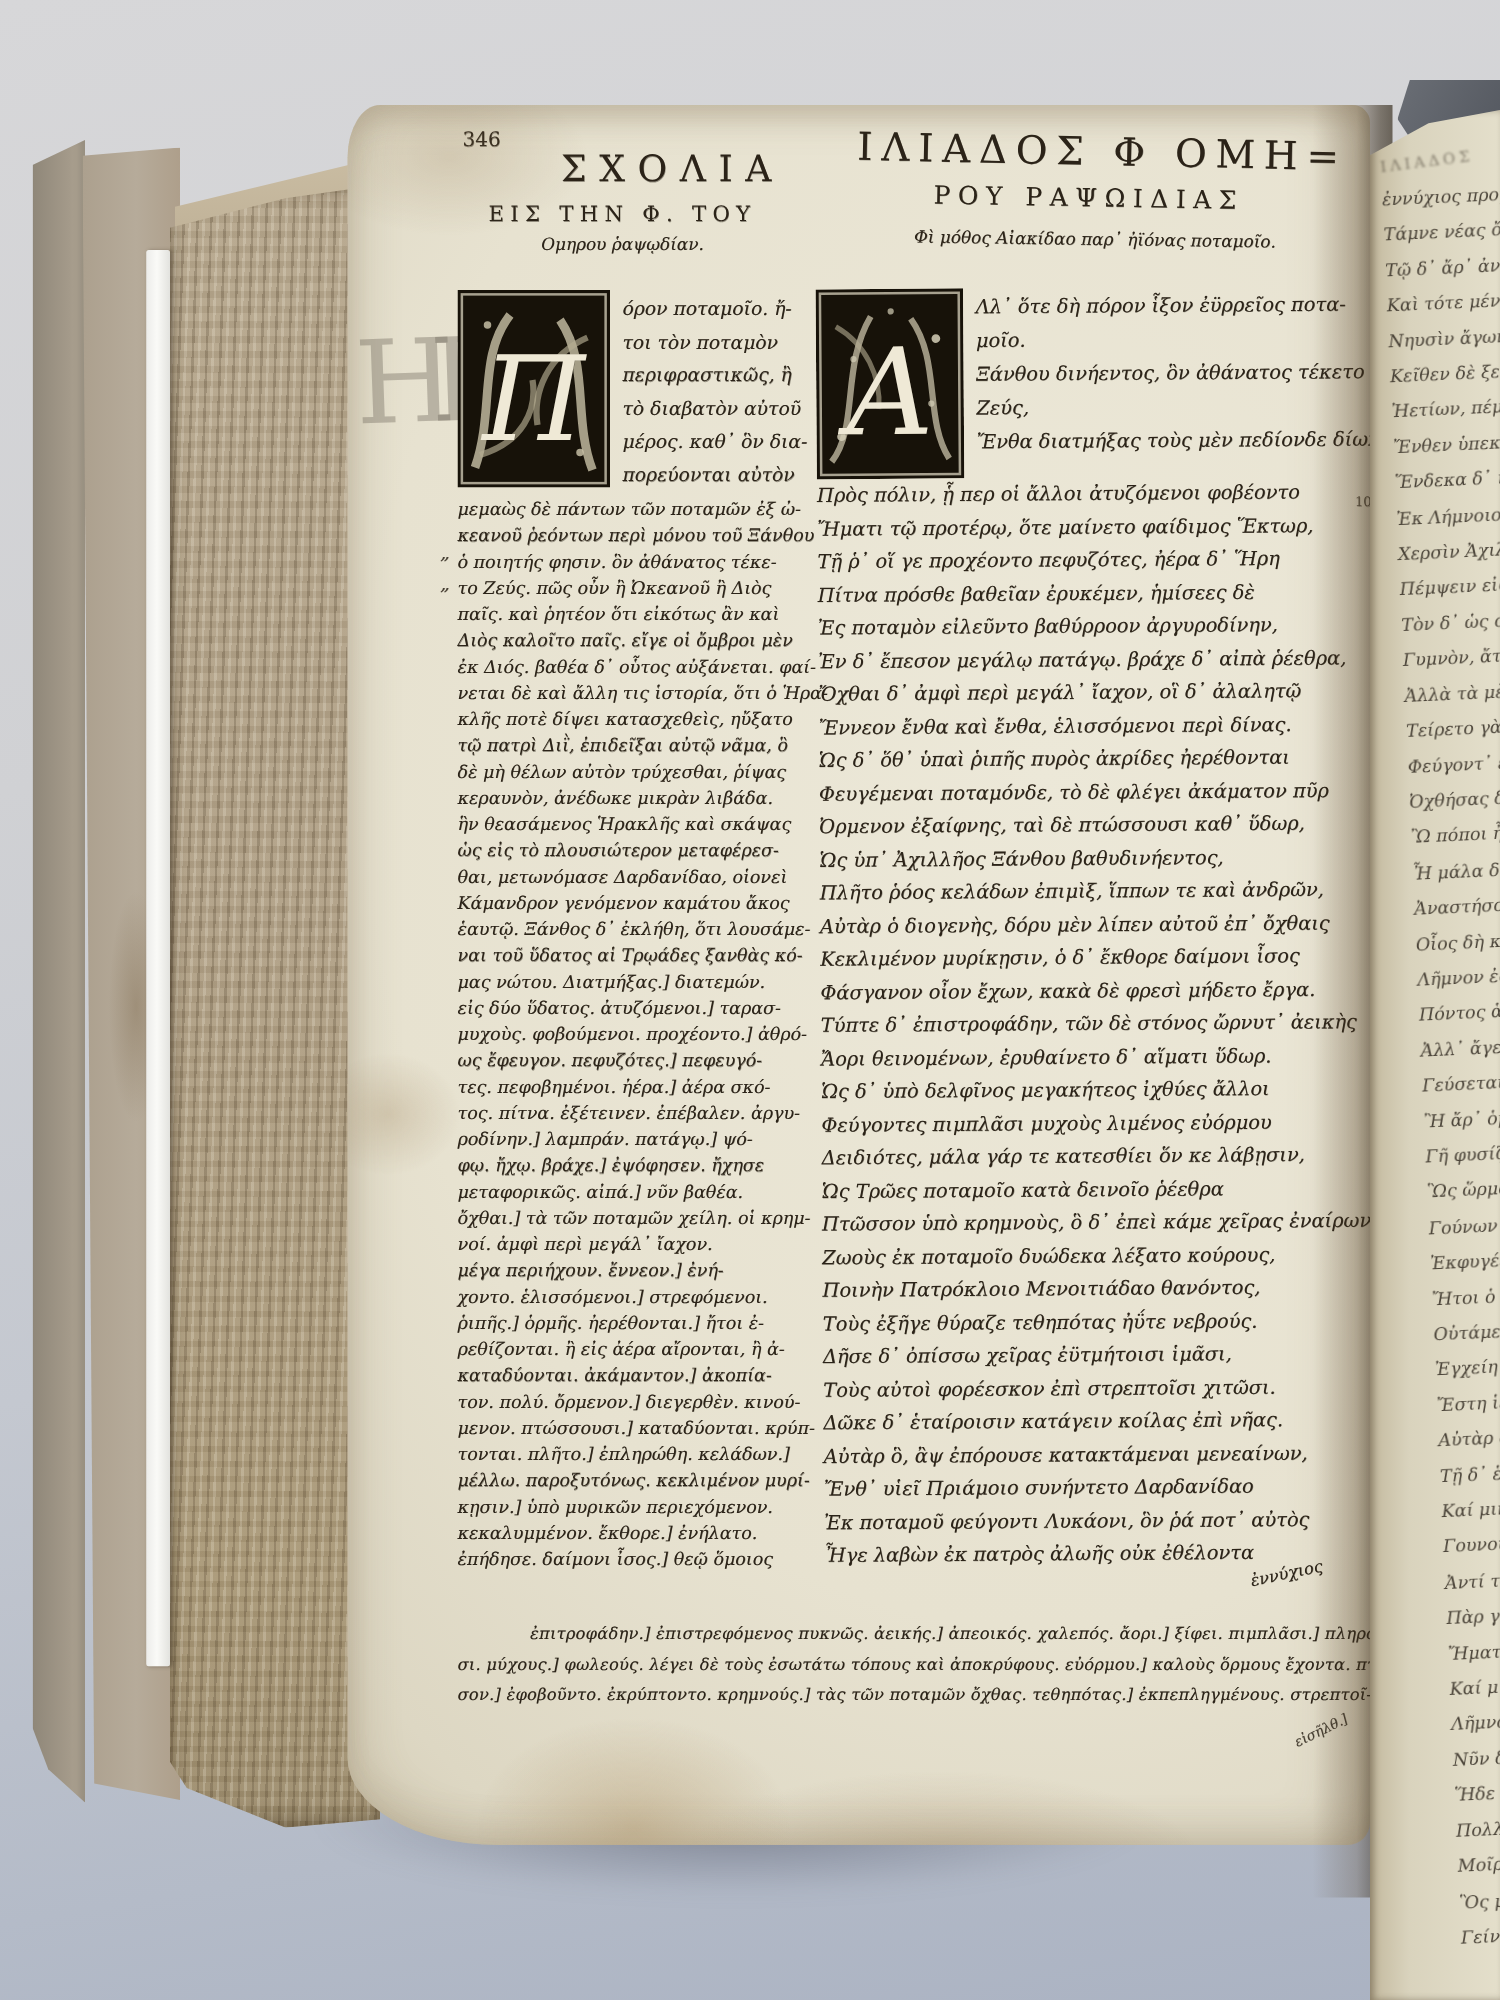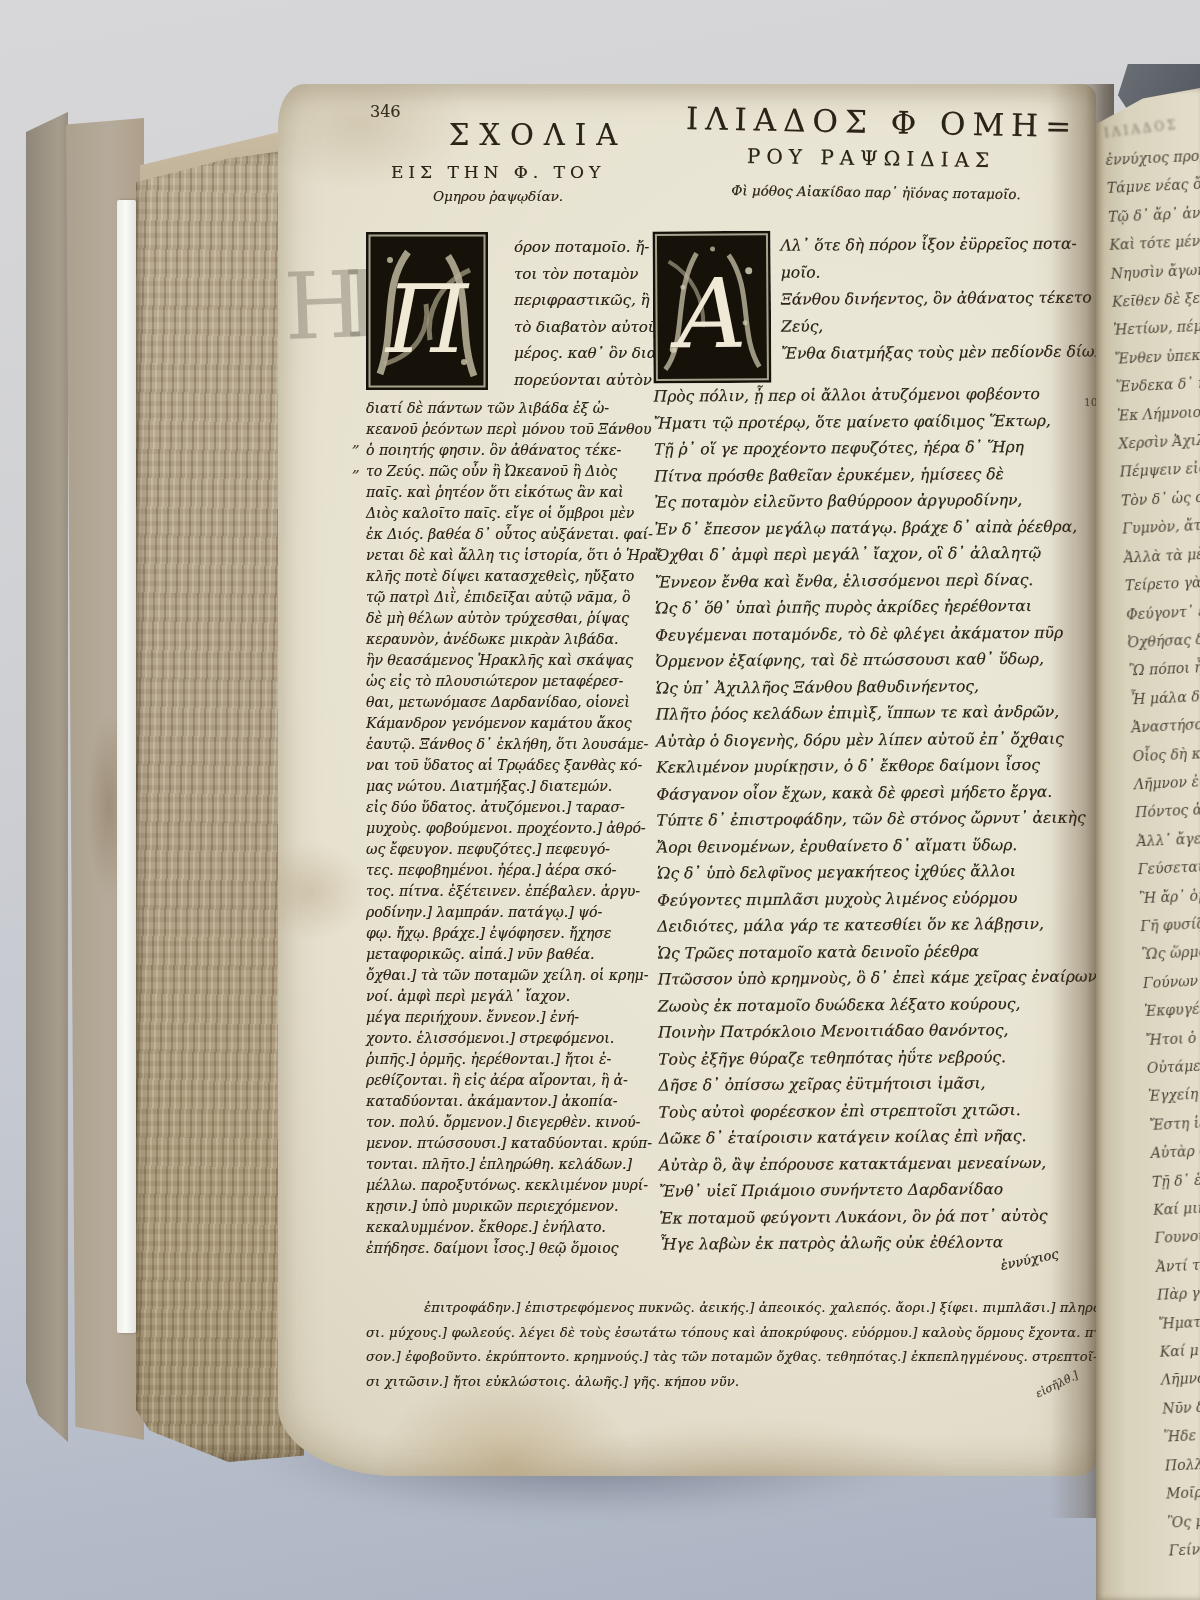--- a/index.html
+++ b/index.html
@@ -73,21 +73,21 @@
   .h-left-sub{left:95px;top:78px;width:250px;text-align:center;font-size:17px;letter-spacing:5px;}
   .h-left-sub2{left:95px;top:104px;width:250px;text-align:center;font-size:13.5px;font-style:italic;}
   .h-right{left:388px;top:20px;width:432px;text-align:center;font-size:31px;letter-spacing:7px;transform:rotate(1.2deg);}
   .h-right2{left:428px;top:62px;width:330px;text-align:center;font-size:20px;letter-spacing:6px;transform:rotate(1deg);}
   .h-motto{left:398px;top:100px;width:400px;text-align:center;font-size:13.5px;font-style:italic;transform:rotate(.8deg);}
 
   .col-left{left:88px;top:148px;width:302px;font-size:14px;line-height:21px;font-style:italic;}
   .col-right{left:378px;top:146px;width:430px;font-size:15.5px;line-height:26.5px;font-style:italic;transform:rotate(-.4deg);}
   .lede{display:flex;align-items:flex-start;}
   .initial-box{flex:none;margin-right:10px;}
-  .lede-lines-l{font-size:15px;line-height:26.5px;padding-top:2px;margin-left:16px;}
+  .lede-lines-l{font-size:15px;line-height:26.5px;padding-top:2px;}
   .lede-lines-r{line-height:27px;padding-top:2px;}
   .body-lines{margin-top:5px;}
 
   .margin-quotes{left:74px;top:346px;font-size:15px;font-style:italic;line-height:25px;opacity:.85;}
   .margin-num{left:806px;top:312px;font-size:10.5px;opacity:.75;}
   .catchword{left:722px;top:1168px;font-size:13px;font-style:italic;transform:rotate(-12deg);}
   .footnotes{left:88px;top:1212px;width:716px;font-size:13px;line-height:24.5px;font-style:italic;letter-spacing:.2px;}
   .footnotes .ln:first-child{text-indent:58px;}
   .corner-mark{left:756px;top:1294px;font-size:11px;font-style:italic;transform:rotate(-26deg);opacity:.85;}
   .pencil{left:6px;top:168px;font-size:92px;letter-spacing:-20px;color:rgba(115,108,95,.40);
@@ -139,21 +139,21 @@
         <div class="lede-lines-l">
             <div class="ln">όρον ποταμοῖο. ἤ-</div>
             <div class="ln">τοι τὸν ποταμὸν</div>
             <div class="ln">περιφραστικῶς, ἢ</div>
             <div class="ln">τὸ διαβατὸν αὐτοῦ</div>
             <div class="ln">μέρος. καθ᾽ ὃν δια-</div>
             <div class="ln">πορεύονται αὐτὸν</div>
           </div>
       </div>
       <div class="body-lines">
-          <div class="ln">διατί δὲ πάντων τῶν λιβάδα ἐξ ὠ-</div>
+          <div class="ln">μεμαὼς δὲ πάντων τῶν ποταμῶν ἐξ ὠ-</div>
           <div class="ln">κεανοῦ ῥεόντων περὶ μόνου τοῦ Ξάνθου</div>
           <div class="ln">ὁ ποιητής φησιν. ὃν ἀθάνατος τέκε-</div>
           <div class="ln">το Ζεύς. πῶς οὖν ἢ Ὠκεανοῦ ἢ Διὸς</div>
           <div class="ln">παῖς. καὶ ῥητέον ὅτι εἰκότως ἂν καὶ</div>
           <div class="ln">Διὸς καλοῖτο παῖς. εἴγε οἱ ὄμβροι μὲν</div>
           <div class="ln">ἐκ Διός. βαθέα δ᾽ οὗτος αὐξάνεται. φαί-</div>
           <div class="ln">νεται δὲ καὶ ἄλλη τις ἱστορία, ὅτι ὁ Ἡρα-</div>
           <div class="ln">κλῆς ποτὲ δίψει κατασχεθεὶς, ηὔξατο</div>
           <div class="ln">τῷ πατρὶ Διῒ, ἐπιδεῖξαι αὐτῷ νᾶμα, ὃ</div>
           <div class="ln">δὲ μὴ θέλων αὐτὸν τρύχεσθαι, ῥίψας</div>
@@ -250,21 +250,20 @@
         </div>
     </div>
 
     <span class="abs ink margin-num">10</span>
     <span class="abs ink catchword">ἐννύχιος</span>
 
     <div class="abs ink footnotes z2">
         <div class="ln">ἐπιτροφάδην.] ἐπιστρεφόμενος πυκνῶς.  ἀεικής.] ἀπεοικός. χαλεπός.  ἄορι.] ξίφει.  πιμπλᾶσι.] πληροῦ-</div>
         <div class="ln">σι.  μύχους.] φωλεούς. λέγει δὲ τοὺς ἐσωτάτω τόπους καὶ ἀποκρύφους.  εὐόρμου.] καλοὺς ὅρμους ἔχοντα. πτῶσ-</div>
         <div class="ln">σον.] ἐφοβοῦντο. ἐκρύπτοντο.  κρημνούς.] τὰς τῶν ποταμῶν ὄχθας.  τεθηπότας.] ἐκπεπληγμένους. στρεπτοῖ-</div>
-        <div class="ln">σι χιτῶσιν.] ἤτοι εὐκλώστοις.  ἀλωῆς.] γῆς. κήπου νῦν.</div>
       </div>
     <span class="abs ink corner-mark">εἰσῆλθ.]</span>
   </div>
 
   <div class="abs gutter"></div>
   <div class="abs dark-gap"></div>
 
   <div class="abs page-right">
     <div class="rp-head">ΙΛΙΑΔΟΣ</div>
     <div class="rp-text">

